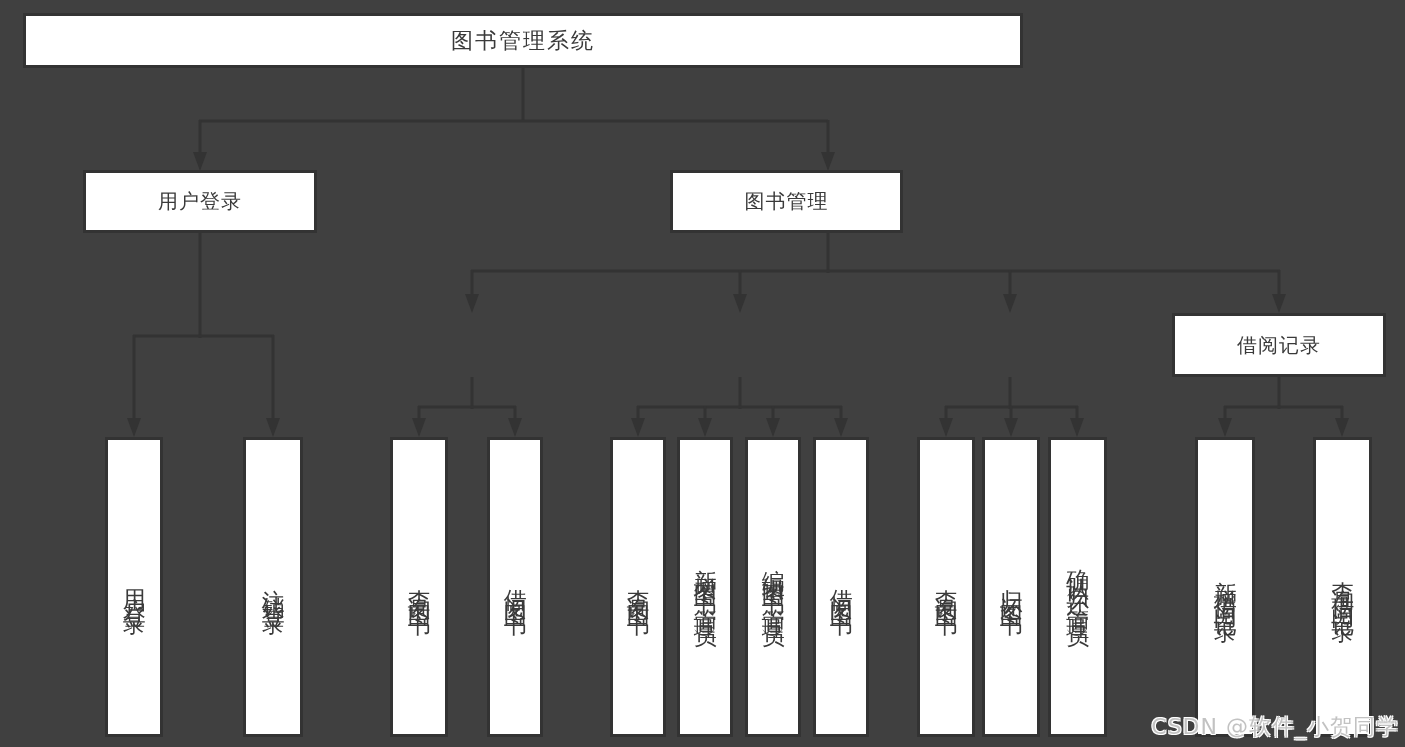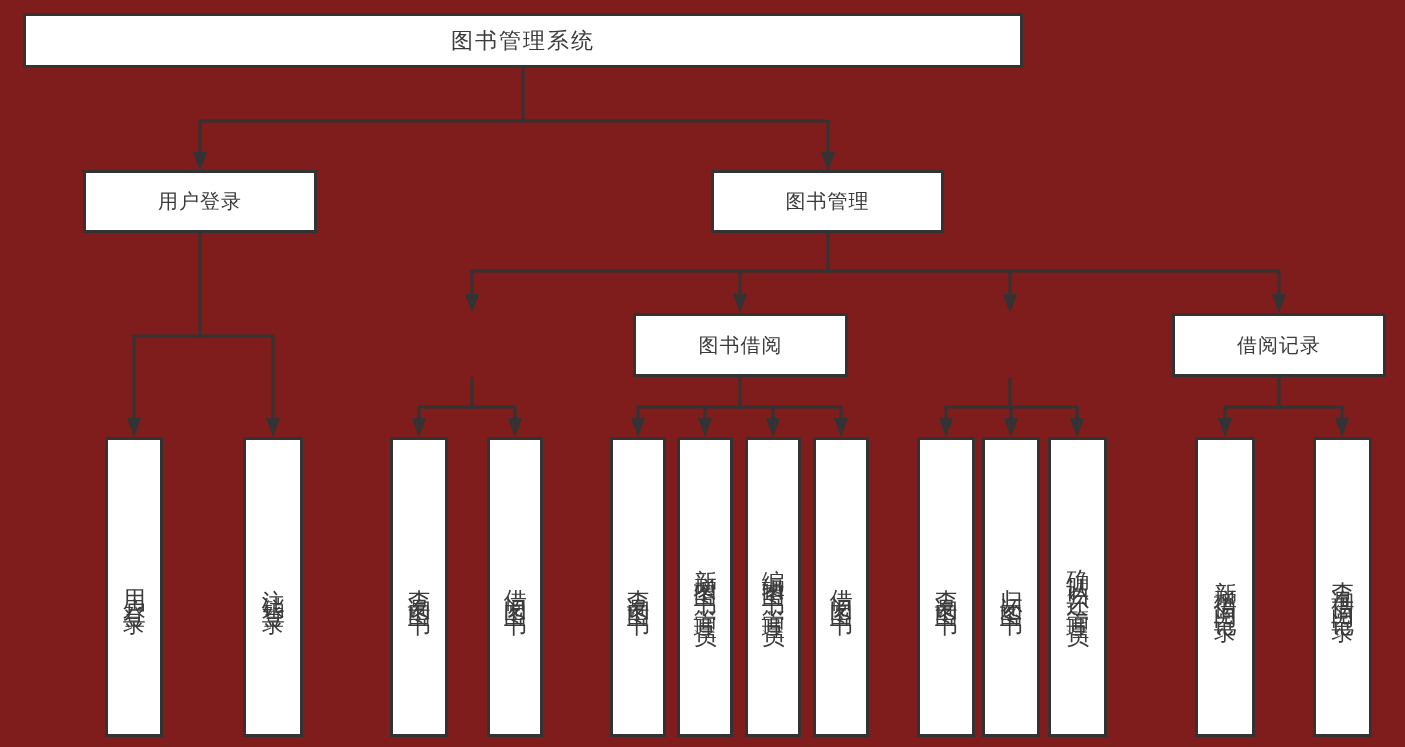--- a/index.html
+++ b/index.html
@@ -1,18 +1,18 @@
 <!DOCTYPE html>
 <html><head>
 <meta charset="utf-8">
 <style>
   html,body { margin:0; padding:0; background:#ffffff; }
   .canvas {
     position:relative; width:1405px; height:747px;
-    background:#7f1d1d; overflow:hidden;
+    background:#404040; overflow:hidden;
     font-family:"DejaVu Sans","Liberation Sans",sans-serif;
   }
   .node {
     position:absolute; box-sizing:border-box;
     border:3px solid #333333; background:#ffffff;
     display:flex; align-items:center; justify-content:center;
     color:#3a3a3a;
   }
   .h-node span { font-size:20px; letter-spacing:1px; white-space:nowrap; }
   .root-node span { font-size:22px; letter-spacing:2px; }
@@ -111,27 +111,24 @@
     </g>
   </svg>
 
   <div class="node h-node root-node" style="left:23px;top:13px;width:1000px;height:55px">
     <span>图书管理系统</span>
   </div>
 
   <div class="node h-node" style="left:83px;top:170px;width:234px;height:63px">
     <span>用户登录</span>
   </div>
-  <div class="node h-node" style="left:711px;top:170px;width:233px;height:63px">
+  <div class="node h-node" style="left:670px;top:170px;width:233px;height:63px">
     <span>图书管理</span>
   </div>
 
-  <div class="node h-node" style="left:633px;top:313px;width:215px;height:64px">
-    <span>图书借阅</span>
-  </div>
   <div class="node h-node" style="left:1172px;top:313px;width:214px;height:64px">
     <span>借阅记录</span>
   </div>
 
   <div class="node v-node" style="left:105px;top:437px;width:58px;height:300px">
     <span class="vtext">用户登录</span>
   </div>
   <div class="node v-node" style="left:243px;top:437px;width:60px;height:300px">
     <span class="vtext">注销登录</span>
   </div>
@@ -166,14 +163,15 @@
     <span class="vtext">确认归还（管理员）</span>
   </div>
 
   <div class="node v-node" style="left:1195px;top:437px;width:60px;height:300px">
     <span class="vtext">新增借阅记录</span>
   </div>
   <div class="node v-node" style="left:1313px;top:437px;width:59px;height:300px">
     <span class="vtext">查询借阅记录</span>
   </div>
 
+  <div class="watermark">CSDN @软件_小贺同学</div>
 
 </div>
 
 </body></html>

